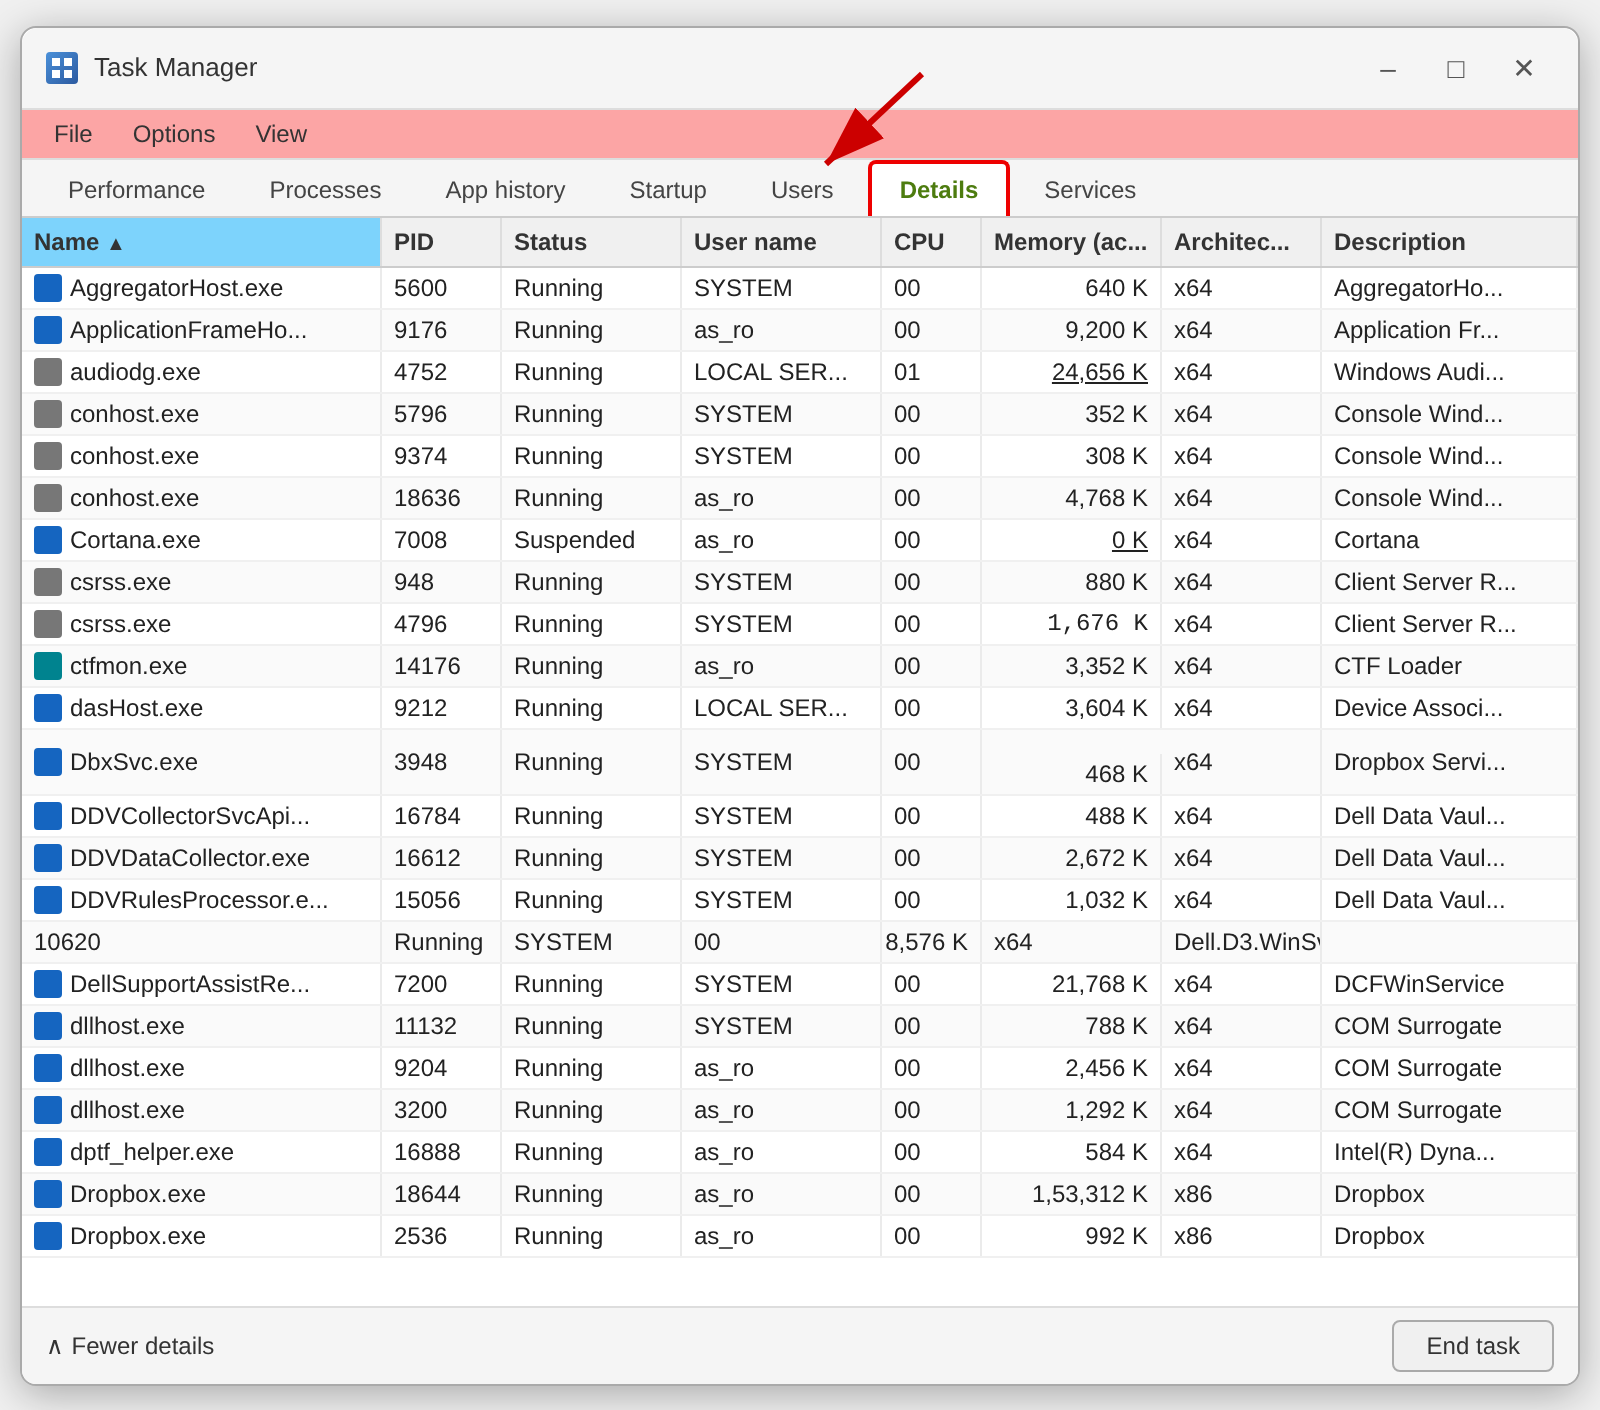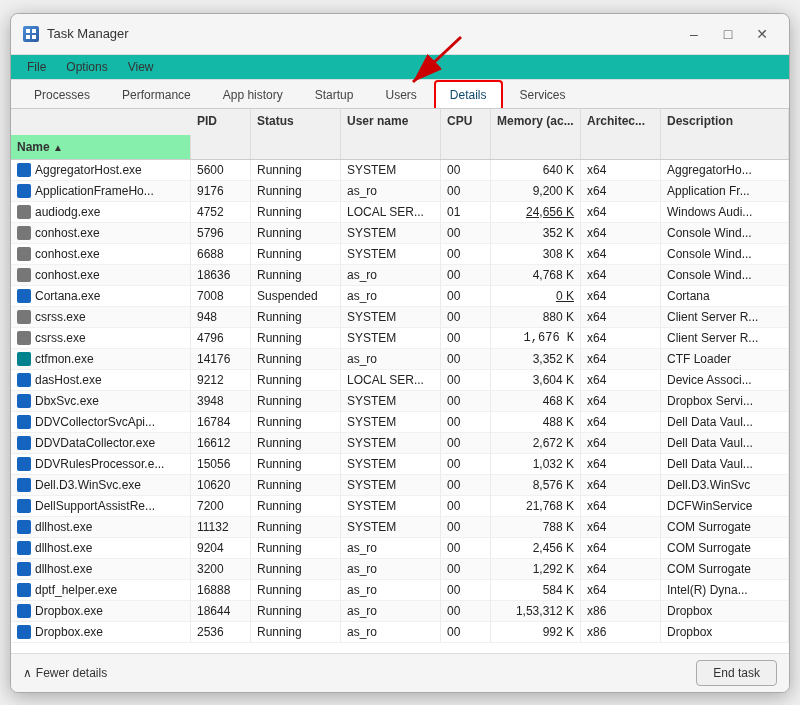--- a/index.html
+++ b/index.html
@@ -67,21 +67,21 @@
       font-size: 14px;
       color: #555;
       display: flex;
       align-items: center;
       justify-content: center;
     }
     .menu-bar {
       padding: 2px 8px;
       display: flex;
       gap: 4px;
-      background: #14b8a6;
+      background: #fca5a5;
       border-bottom: 1px solid #ddd;
     }
     .menu-item {
       padding: 3px 8px;
       cursor: pointer;
       border-radius: 3px;
       color: #333;
       font-size: 12px;
     }
     .tabs {
@@ -99,22 +99,22 @@
       border-radius: 4px 4px 0 0;
       margin-right: 2px;
       font-size: 12px;
       color: #444;
       position: relative;
     }
     .tab.highlighted {
       background: #fff;
       border: 2px solid #e00;
       border-bottom: none;
-      color: #0c4a6e;
-      font-weight: 400;
+      color: #4d7c0f;
+      font-weight: 700;
     }
     .table-container {
       flex: 1;
       overflow: hidden;
       display: flex;
       flex-direction: column;
     }
     .table-header {
       display: grid;
       grid-template-columns: 180px 60px 90px 100px 50px 90px 80px 1fr;
@@ -127,22 +127,21 @@
       font-size: 12px;
       font-weight: 600;
       color: #333;
       border-right: 1px solid #ddd;
       cursor: pointer;
       white-space: nowrap;
       overflow: hidden;
       text-overflow: ellipsis;
     }
     .th.sorted { 
-      background: #86efac;
-      margin-top: 26px;
+      background: #7dd3fc;
     }
     .table-body {
       overflow-y: auto;
       flex: 1;
     }
     .table-row {
       display: grid;
       grid-template-columns: 180px 60px 90px 100px 50px 90px 80px 1fr;
       border-bottom: 1px solid #f0f0f0;
     }
@@ -219,22 +218,22 @@
   </div>
 
   <div class="menu-bar">
     <span class="menu-item">File</span>
     <span class="menu-item">Options</span>
     <span class="menu-item">View</span>
   </div>
 
   <div class="tabs-container" style="position:relative;">
     <div class="tabs">
+      <div class="tab">Performance</div>
       <div class="tab">Processes</div>
-      <div class="tab">Performance</div>
       <div class="tab">App history</div>
       <div class="tab">Startup</div>
       <div class="tab">Users</div>
       <div class="tab highlighted" style="position:relative;">Details</div>
       <div class="tab">Services</div>
     </div>
 
     <svg style="position:absolute; top:-48px; left:340px; width:120px; height:60px; pointer-events:none; z-index:200;" viewBox="0 0 120 60">
       <defs>
         <marker id="arrowhead" markerWidth="10" markerHeight="7" refX="10" refY="3.5" orient="auto">
@@ -312,21 +311,21 @@
     <div class="td">00</div>
     <div class="td" style="text-align:right; justify-content:flex-end;">352 K</div>
     <div class="td">x64</div>
     <div class="td">Console Wind...</div>
   </div>
         <div class="table-row">
     <div class="td">
       <div class="process-icon" style="background:#777;"></div>
       <span>conhost.exe</span>
     </div>
-    <div class="td">6688</div>
+    <div class="td">9374</div>
     <div class="td">Running</div>
     <div class="td">SYSTEM</div>
     <div class="td">00</div>
     <div class="td" style="text-align:right; justify-content:flex-end;">308 K</div>
     <div class="td">x64</div>
     <div class="td">Console Wind...</div>
   </div>
         <div class="table-row">
     <div class="td">
       <div class="process-icon" style="background:#777;"></div>
@@ -407,21 +406,21 @@
   </div>
         <div class="table-row">
     <div class="td">
       <div class="process-icon" style="background:#1565c0;"></div>
       <span>DbxSvc.exe</span>
     </div>
     <div class="td">3948</div>
     <div class="td">Running</div>
     <div class="td">SYSTEM</div>
     <div class="td">00</div>
-    <div class="td" style="justify-content:flex-end;">468 K</div>
+    <div class="td" style="justify-content:flex-end;margin-top:12px;">468 K</div>
     <div class="td">x64</div>
     <div class="td">Dropbox Servi...</div>
   </div>
         <div class="table-row">
     <div class="td">
       <div class="process-icon" style="background:#1565c0;"></div>
       <span>DDVCollectorSvcApi...</span>
     </div>
     <div class="td">16784</div>
     <div class="td">Running</div>
@@ -451,24 +450,20 @@
     </div>
     <div class="td">15056</div>
     <div class="td">Running</div>
     <div class="td">SYSTEM</div>
     <div class="td">00</div>
     <div class="td" style="text-align:center; justify-content:flex-end;">1,032 K</div>
     <div class="td">x64</div>
     <div class="td">Dell Data Vaul...</div>
   </div>
         <div class="table-row">
-    <div class="td">
-      <div class="process-icon" style="background:#1565c0;"></div>
-      <span>Dell.D3.WinSvc.exe</span>
-    </div>
     <div class="td">10620</div>
     <div class="td">Running</div>
     <div class="td">SYSTEM</div>
     <div class="td">00</div>
     <div class="td" style="text-align:right; justify-content:flex-end;">8,576 K</div>
     <div class="td">x64</div>
     <div class="td">Dell.D3.WinSvc</div>
   </div>
         <div class="table-row">
     <div class="td">

